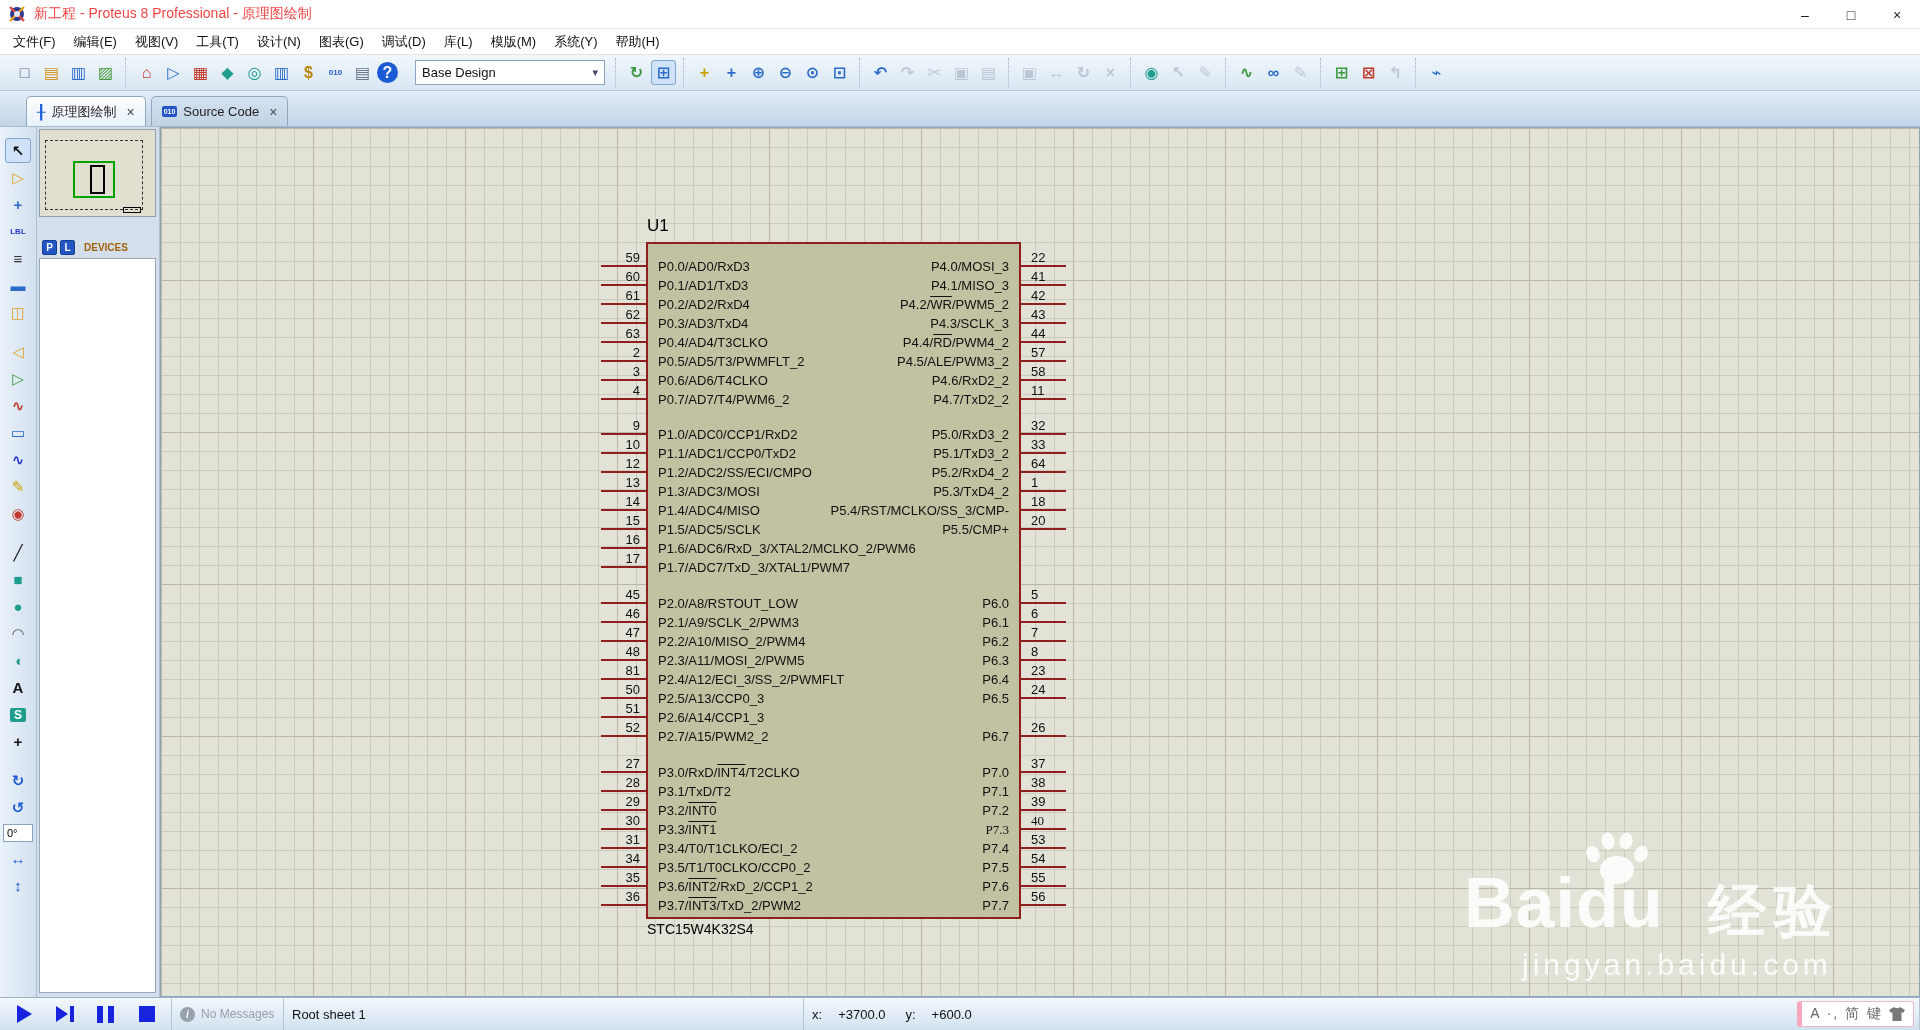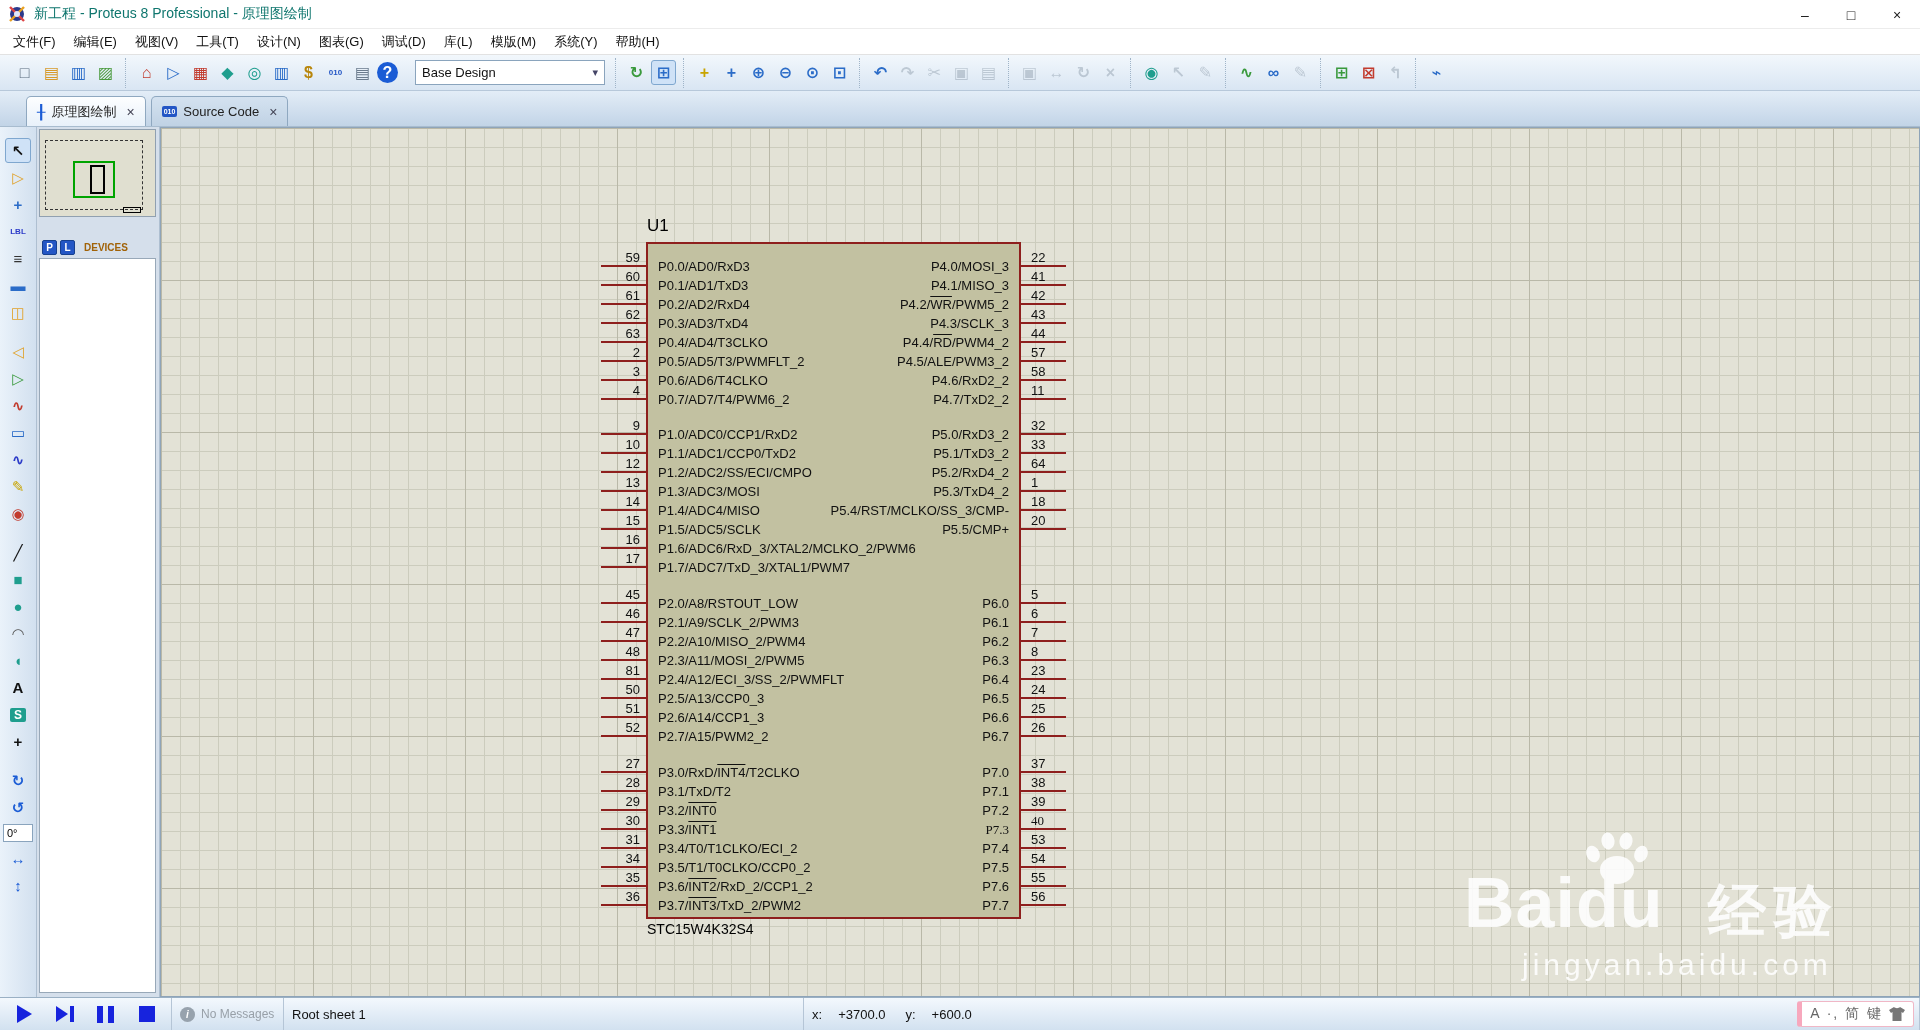--- a/index.html
+++ b/index.html
@@ -1,20 +1,20 @@
 <!DOCTYPE html>
 <html><head>
 <meta charset="utf-8">
 <style>
   *{margin:0;padding:0;box-sizing:border-box;}
   html,body{width:1920px;height:1030px;overflow:hidden;font-family:"Liberation Sans","DejaVu Sans",sans-serif;background:#fff;}
   
   .titlebar{height:29px;background:#fff;display:flex;align-items:center;border-bottom:1px solid #ececec;position:relative;}
   .app-icon{width:18px;height:18px;margin-left:8px;}
-  .title-text{margin-left:8px;font-size:14px;color:#0f766e;}
+  .title-text{margin-left:8px;font-size:14px;color:#ef4444;}
   .win-controls{position:absolute;right:0;top:0;height:29px;display:flex;}
   .win-btn{width:46px;height:29px;display:flex;align-items:center;justify-content:center;font-size:14px;color:#222;cursor:default;}
   
   .menubar{height:26px;background:#fff;display:flex;align-items:center;padding-left:4px;border-bottom:1px solid #e2e2e2;}
   .mi{font-size:13px;color:#111;padding:3px 9px;cursor:default;}
   
   .toolbar{height:36px;background:linear-gradient(#f2f7fc,#d9e6f3);border-bottom:1px solid #b7c8da;display:flex;align-items:center;padding-left:4px;}
   .tb-group{display:flex;align-items:center;margin-right:6px;padding-left:7px;border-left:1px dotted #9fb4c8;height:30px;}
   .tb-group:first-child{border-left:none;}
   .tb-btn{width:25px;height:25px;margin:0 1px;display:flex;align-items:center;justify-content:center;border:1px solid transparent;border-radius:3px;cursor:default;}
@@ -652,25 +652,20 @@
         <div class="crow right" style="top: 425.5px;">
           <span class="num">23</span>
           <span class="stub"></span>
           <span class="lbl"><span>P6.4</span></span>
         </div>
         <div class="crow right" style="top: 444.5px;">
           <span class="num">24</span>
           <span class="stub"></span>
           <span class="lbl"><span>P6.5</span></span>
         </div>
-        <div class="crow right" style="top: 463.5px;">
-          <span class="num">25</span>
-          <span class="stub"></span>
-          <span class="lbl"><span>P6.6</span></span>
-        </div>
         <div class="crow right" style="top: 482.5px;">
           <span class="num">26</span>
           <span class="stub"></span>
           <span class="lbl"><span>P6.7</span></span>
         </div>
         <div class="crow right" style="top: 518.5px;">
           <span class="num">37</span>
           <span class="stub"></span>
           <span class="lbl"><span>P7.0</span></span>
         </div>

